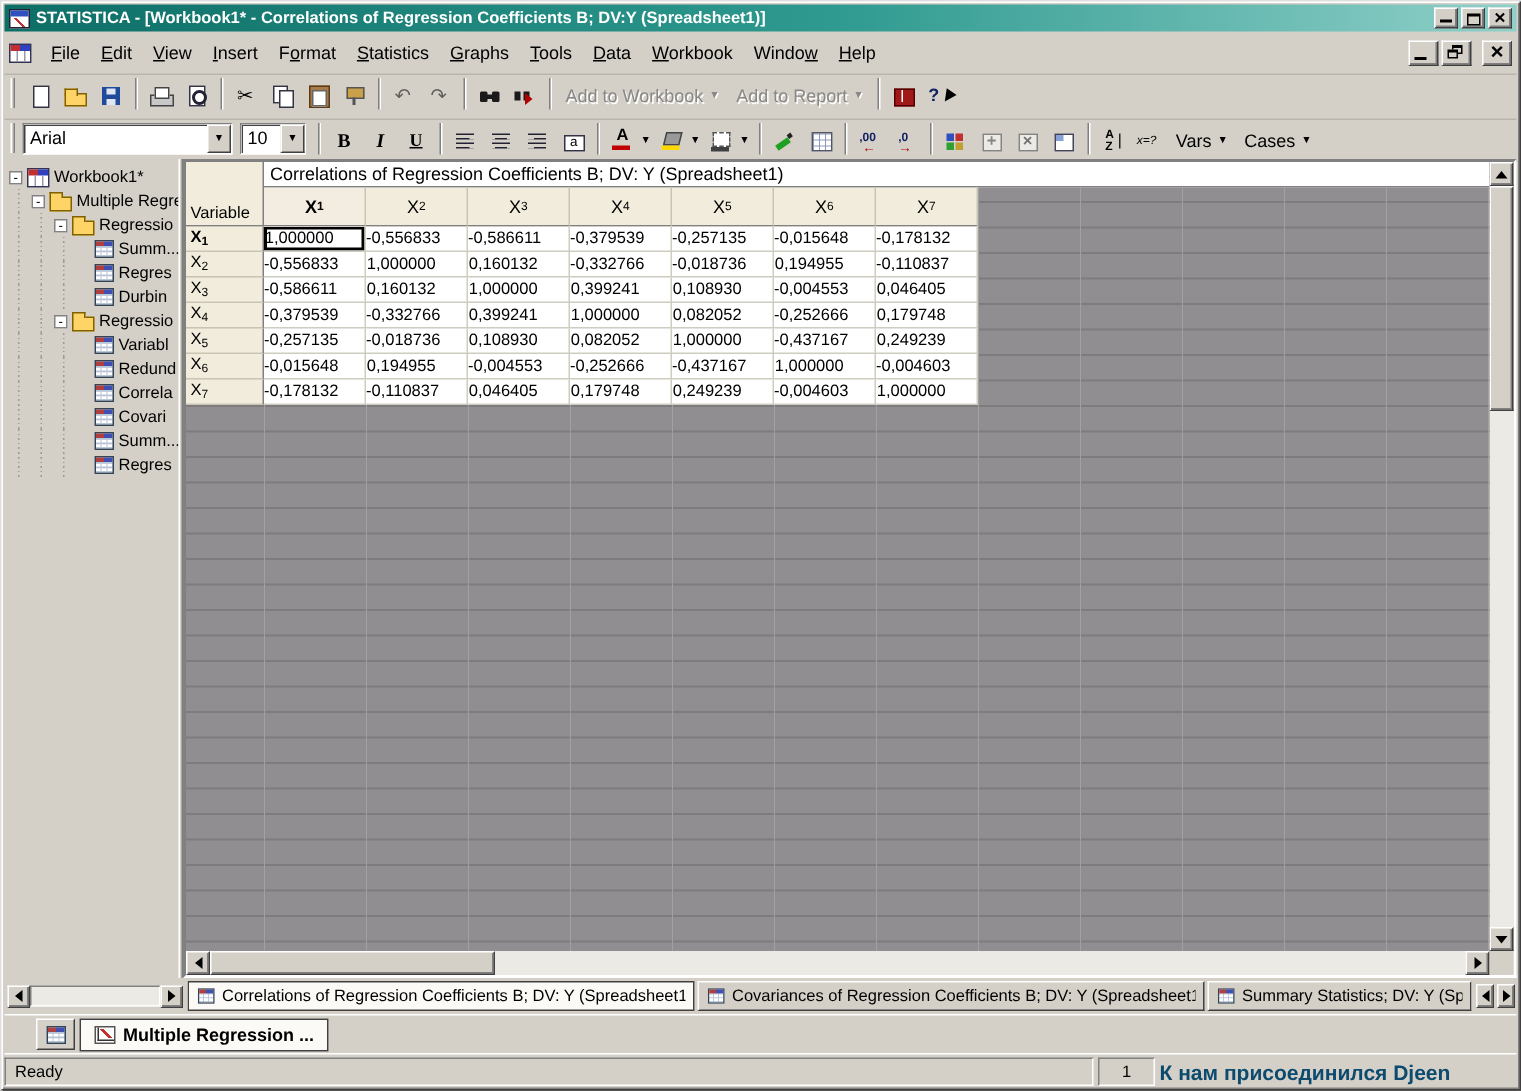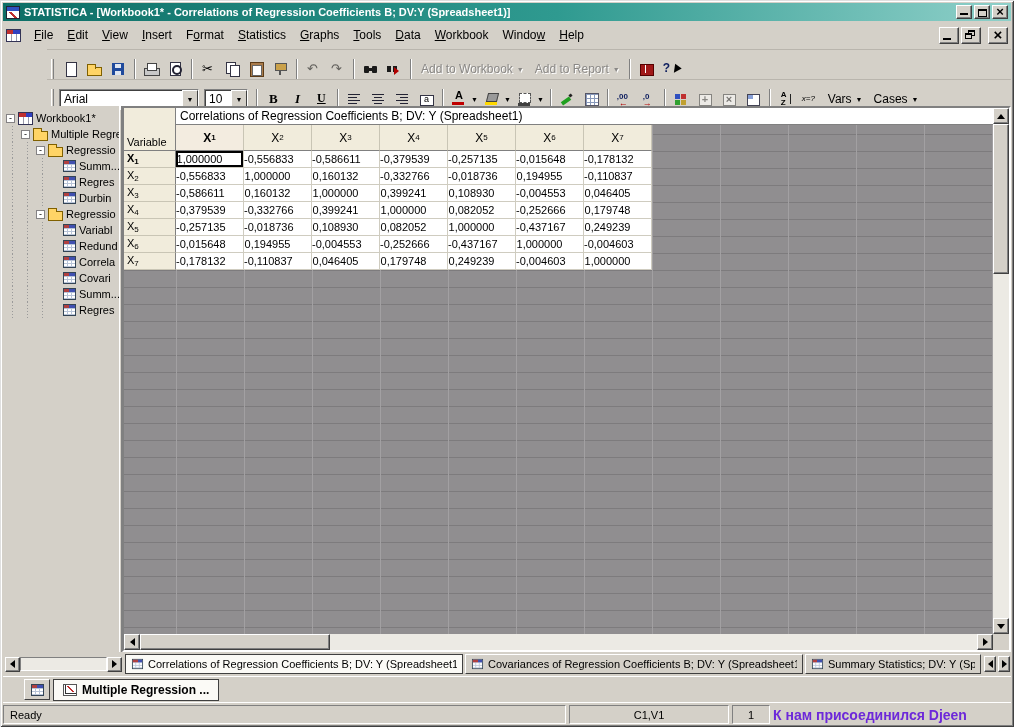--- a/index.html
+++ b/index.html
@@ -31,21 +31,21 @@
   .menu-items{display:flex;align-items:center;}
   .menu-item{padding:3px 7px;font-size:12px;white-space:nowrap;}
   .menu-item u{text-decoration:underline;}
   .mdi-btns{margin-left:auto;display:flex;gap:2px;align-items:center;}
   .mdi-btn{width:20px;height:17px;background:#d4d0c8;border:1px solid;border-color:#fff #404040 #404040 #fff;
            box-shadow:inset -1px -1px 0 #808080;position:relative;display:flex;align-items:center;justify-content:center;}
   .mdi-btn.gap{margin-left:5px;}
   .mdi-btn .g-close{font-size:15px;}
 
   
-  .toolbar{position:absolute;left:3px;right:3px;display:flex;align-items:center;padding:19px 3px;gap:1px;margin-left:44px;}
+  .toolbar{position:absolute;left:3px;right:3px;display:flex;align-items:flex-start;padding:2px 3px;gap:1px;}
   .toolbar1{top:49px;height:29px;border-top:1px solid #b9b5ad;}
   .toolbar2{top:79px;height:27px;border-top:1px solid #b9b5ad;}
   .grip{width:3px;height:20px;border-left:1px solid #fff;border-right:1px solid #808080;margin:0 4px 0 1px;flex:none;}
   .tsep{width:2px;height:21px;border-left:1px solid #808080;border-right:1px solid #fff;margin:0 3px;flex:none;}
   .tbtn{min-width:23px;height:23px;display:flex;align-items:center;justify-content:center;padding:0 2px;flex:none;}
   .tbtn.disabled{filter:grayscale(1) opacity(.55);}
   .textbtn{padding:0 5px;font-size:12px;}
   .textbtn.disabled{filter:none;color:#8a8886;text-shadow:1px 1px 0 #fff;}
   .dd{font-size:7px;margin-left:4px;}
   .combo{height:21px;background:#fff;border:1px solid;border-color:#808080 #fff #fff #808080;
@@ -199,21 +199,21 @@
         display:flex;align-items:center;justify-content:center;}
   .wbtab{display:flex;align-items:center;gap:5px;height:22px;padding:0 9px;background:#fbfaf6;border:1px solid #404040;
         font-weight:bold;font-size:12px;white-space:nowrap;}
 
   
   .statusbar{position:absolute;left:3px;right:3px;bottom:3px;height:22px;display:flex;align-items:stretch;gap:3px;padding-top:2px;border-top:1px solid #fff;}
   .spanel{border:1px solid;border-color:#808080 #fff #fff #808080;padding:2px 6px;font-size:11px;display:flex;align-items:center;}
   .sp-ready{flex:1;}
   .sp-mid{width:160px;flex:none;justify-content:center;}
   .sp-count{width:38px;flex:none;justify-content:center;}
-  .sp-note{width:238px;flex:none;display:flex;align-items:center;color:#6d28d9;font-weight:bold;font-size:14px;
+  .sp-note{width:238px;flex:none;display:flex;align-items:center;color:#0c4a6e;font-weight:bold;font-size:14px;
         white-space:nowrap;overflow:hidden;}
 </style>
 </head>
 <body>
 
 <div class="app">
 
   <div class="titlebar">
     <span class="app-icon"></span>
     <span class="title-text">STATISTICA - [Workbook1* - Correlations of Regression Coefficients B; DV:Y (Spreadsheet1)]</span>
@@ -669,18 +669,17 @@
         <span class="ticon i-sheet" style="margin-right:0;"></span>
       </span>
     <span class="wbtab">
       <span class="ticon i-chart" style="margin-right:0;"></span>
       <span>Multiple Regression ...</span>
     </span>
   </div>
 
   <div class="statusbar">
     <div class="spanel sp-ready">Ready</div>
-    <div class="spanel sp-mid">C1,V1</div>
     <div class="spanel sp-count">1</div>
     <div class="sp-note">К нам присоединился Djeen</div>
   </div>
 
 </div>
 
 </body></html>

